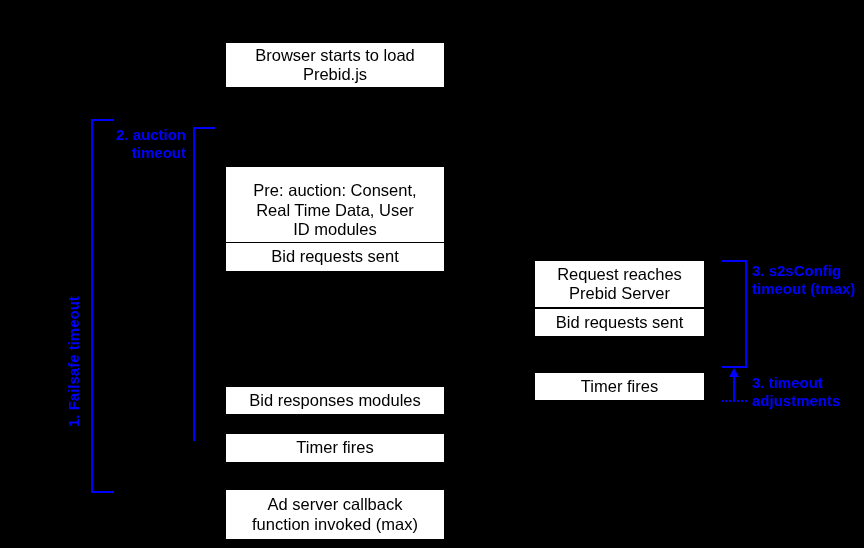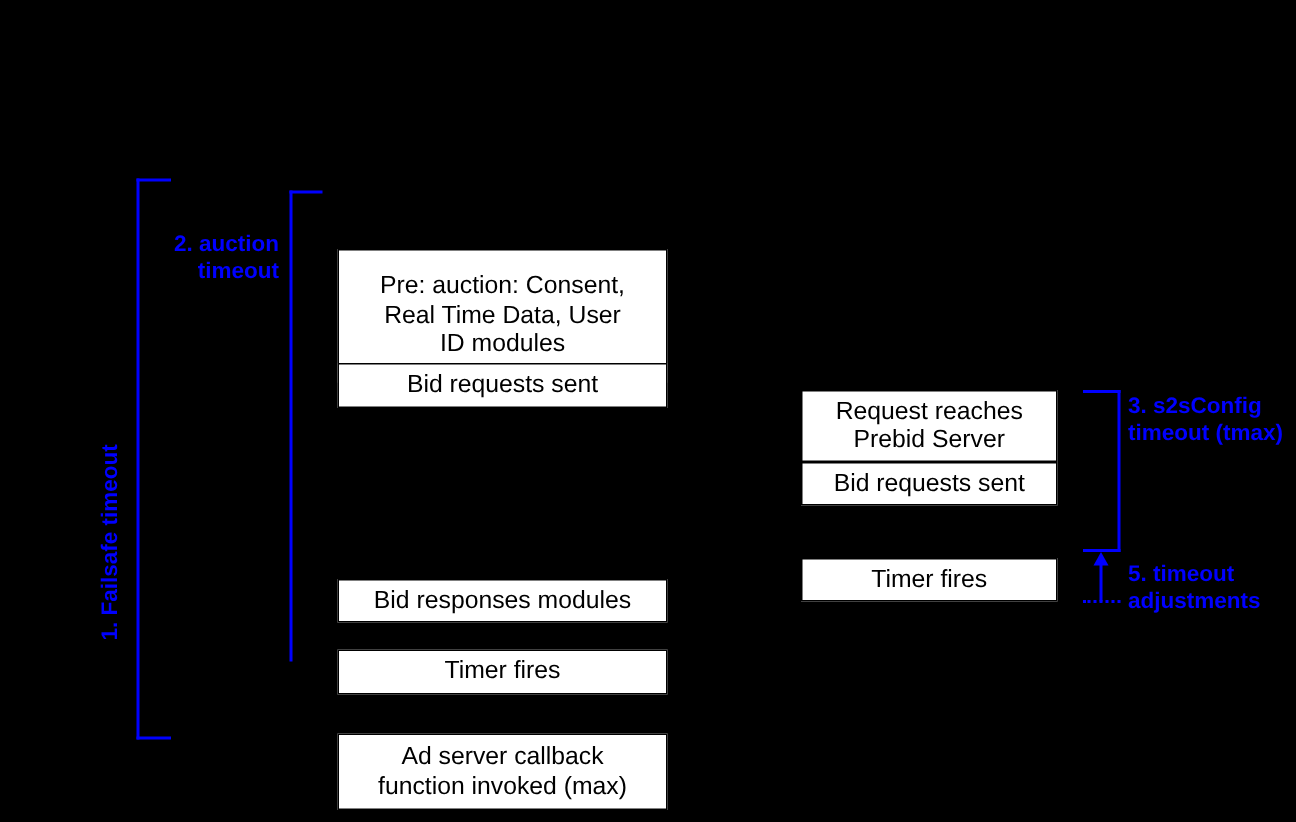--- a/index.html
+++ b/index.html
@@ -42,21 +42,21 @@
   .hline { height: 2px; }
   .blabel {
     position: absolute;
     color: #0000ff;
     font-family: "Liberation Sans", sans-serif;
     font-size: 15px;
     font-weight: bold;
     line-height: 1.22;
     white-space: pre-line;
   }
-  .blabel.right-al { text-align: right; margin-top: 28px; }
+  .blabel.right-al { text-align: right; }
   .blabel.left-al { text-align: left; }
   .vertical-label {
     position: absolute;
     color: #0000ff;
     font-family: "Liberation Sans", sans-serif;
     font-size: 15px;
     font-weight: bold;
     transform-origin: left bottom;
     transform: rotate(-90deg);
     white-space: nowrap;
@@ -78,20 +78,22 @@
     position: absolute;
     height: 0;
     border-top: 2px dotted #0000ff;
   }
 </style>
 </head>
 <body>
 
 <div id="canvas">
 
+  <div class="box" style="left:225px; top:42px; width:220px; height:46px;">Browser starts to load
+Prebid.js</div>
 
 
   <div class="box" style="left:225px; top:166px; width:220px; height:89px;">Pre: auction: Consent,
 Real Time Data, User
 ID modules</div>
 
   <div class="box" style="left:225px; top:242px; width:220px; height:30px;">Bid requests sent</div>
 
   <div class="box" style="left:225px; top:386px; width:220px; height:29px;">Bid responses modules</div>
 
@@ -119,16 +121,16 @@
 
   <div class="bracket-line vline" style="left:745px; top:260px; height:108px;"></div>
   <div class="bracket-line hline" style="left:722px; top:260px; width:25px;"></div>
   <div class="bracket-line hline" style="left:722px; top:366px; width:25px;"></div>
   <div class="blabel left-al" style="left:752px; top:262px; width:112px;">3. s2sConfig
 timeout (tmax)</div>
 
   <div class="arrow-shaft" style="left:733px; top:375px; height:26px;"></div>
   <div class="arrow-head" style="left:729px; top:368px;"></div>
   <div class="dotted-line" style="left:722px; top:400px; width:25px;"></div>
-  <div class="blabel left-al" style="left:752px; top:374px; width:112px;">5. timeout
+  <div class="blabel left-al" style="left:752px; top:374px; width:112px;">3. timeout
 adjustments</div>
 
 </div>
 
 </body></html>

